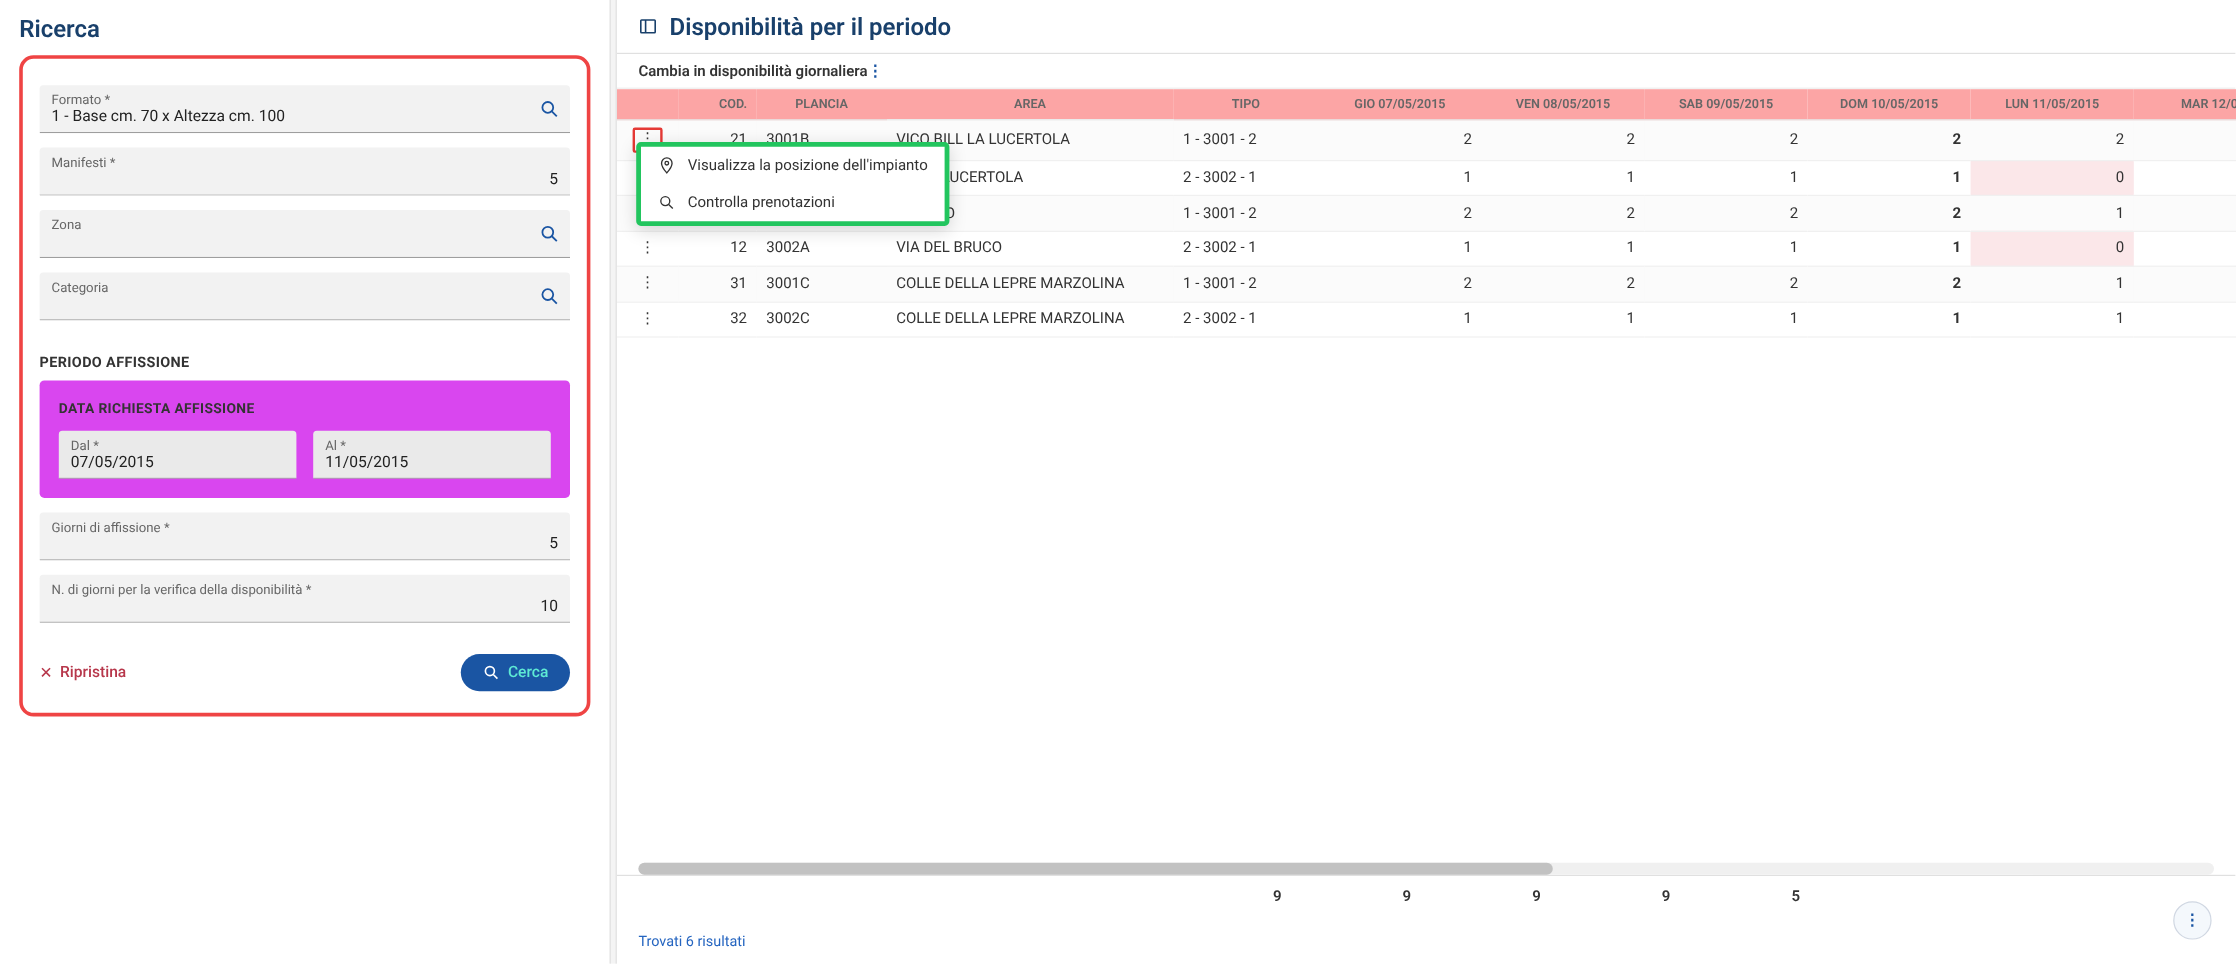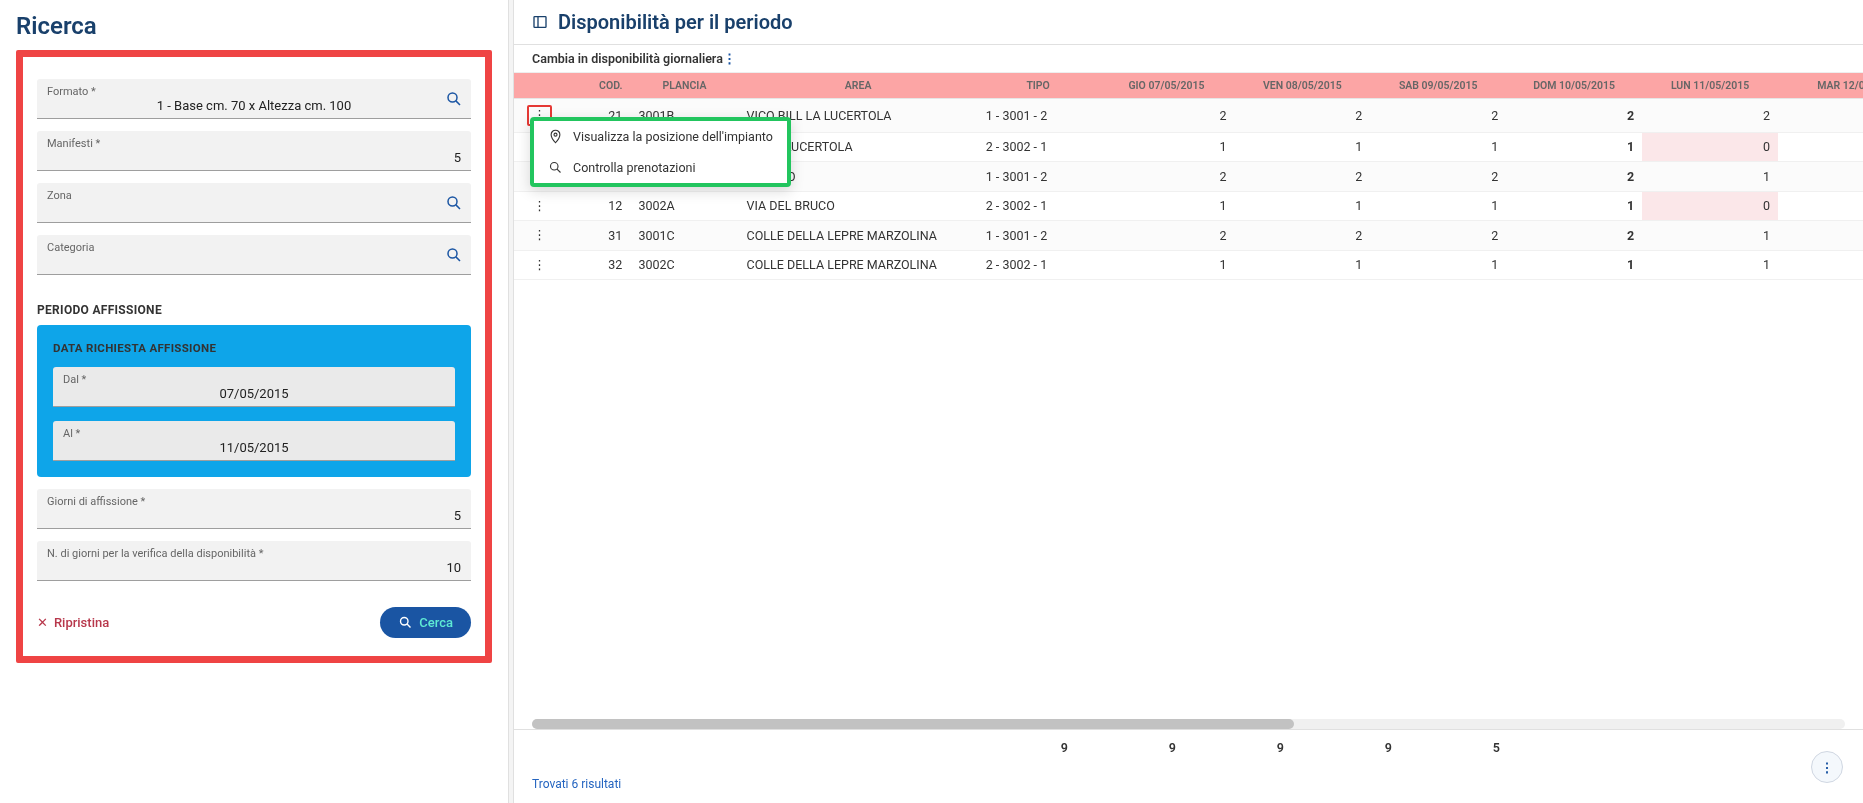--- a/index.html
+++ b/index.html
@@ -2,35 +2,35 @@
 <html><head>
 <meta charset="utf-8">
 <style>
 * { box-sizing: border-box; margin: 0; padding: 0; font-family: "Segoe UI", Roboto, Arial, sans-serif; }
 body { background: #fff; color: #333; font-size: 13px; overflow: hidden; }
 .app { display: flex; height: 803px; width: 1863px; position: relative; }
 .left-panel { width: 508px; padding: 12px 16px; }
 .divider-v { width: 6px; background: #f4f4f4; border-left: 1px solid #e0e0e0; border-right: 1px solid #e0e0e0; }
 .right-panel { flex: 1; padding: 0; overflow: hidden; display:flex; flex-direction:column;justify-content:center; }
 
-h1.search-title { font-size: 24px; font-weight: 600; color: #19406b; margin-bottom: 10px; }
-
-.card { border: 7px solid #ef4444; border-radius: 2px; padding: 10px 14px 18px; position: relative; }
+h1.search-title { font-size: 20px; font-weight: 600; color: #19406b; margin-bottom: 10px; }
+
+.card { border: 3px solid #ef4444; border-radius: 12px; padding: 10px 14px 18px; position: relative; }
 
 .field { background: #f2f2f2; border-bottom: 1px solid #9e9e9e; padding: 6px 10px 4px; margin-top: 12px; position: relative; border-radius: 3px 3px 0 0; }
 .field .lbl { font-size: 11px; color: #666; display:block; }
-.field .val { font-size: 13px; color: #222; display:block; min-height: 16px; text-align: center; }
+.field .val { font-size: 13px; color: #222; display:block; min-height: 16px; text-align: left; }
 .field .val.right { text-align: right; }
 .field .icon-right { position: absolute; right: 8px; top: 50%; transform: translateY(-50%); color: #1a55a3; }
 
 .section-title { font-size: 12px; font-weight: 700; letter-spacing: .3px; color: #333; margin: 28px 0 8px; }
-.sub-card { background: #0ea5e9; border-radius: 4px; padding: 16px 16px; }
+.sub-card { background: #d946ef; border-radius: 4px; padding: 16px 16px; }
 .sub-card .sub-title { font-size: 11.5px; font-weight: 700; letter-spacing: .3px; color: #333; margin-bottom: 12px; }
 
-.row2 { display:flex; gap: 14px; flex-direction: column; }
+.row2 { display:flex; gap: 14px; }
 .row2 .field { flex:1; margin-top:0; background:#eaeaea; }
 
 .bottom-actions { display:flex; align-items:center; justify-content:space-between; margin-top: 26px; }
 .btn-reset { color: #b7374b; font-size: 13px; font-weight: 500; display:flex; align-items:center; gap:6px; cursor:pointer; }
 .btn-primary { background:#1a55a3; color:#5eead4; border:none; border-radius: 18px; padding: 8px 18px; font-size:13px; font-weight:500; display:flex; align-items:center; gap:6px; cursor:pointer; }
 
 .right-header { display:flex; align-items:center; gap:10px; padding: 10px 18px; border-bottom: 1px solid #e0e0e0; }
 .right-header h2 { font-size: 20px; font-weight:600; color:#19406b; }
 .toolbar { display:flex; align-items:center; gap:0; padding: 6px 18px; }
 .link-btn { font-size: 12.5px; font-weight:600; cursor:pointer; color:#333; }

